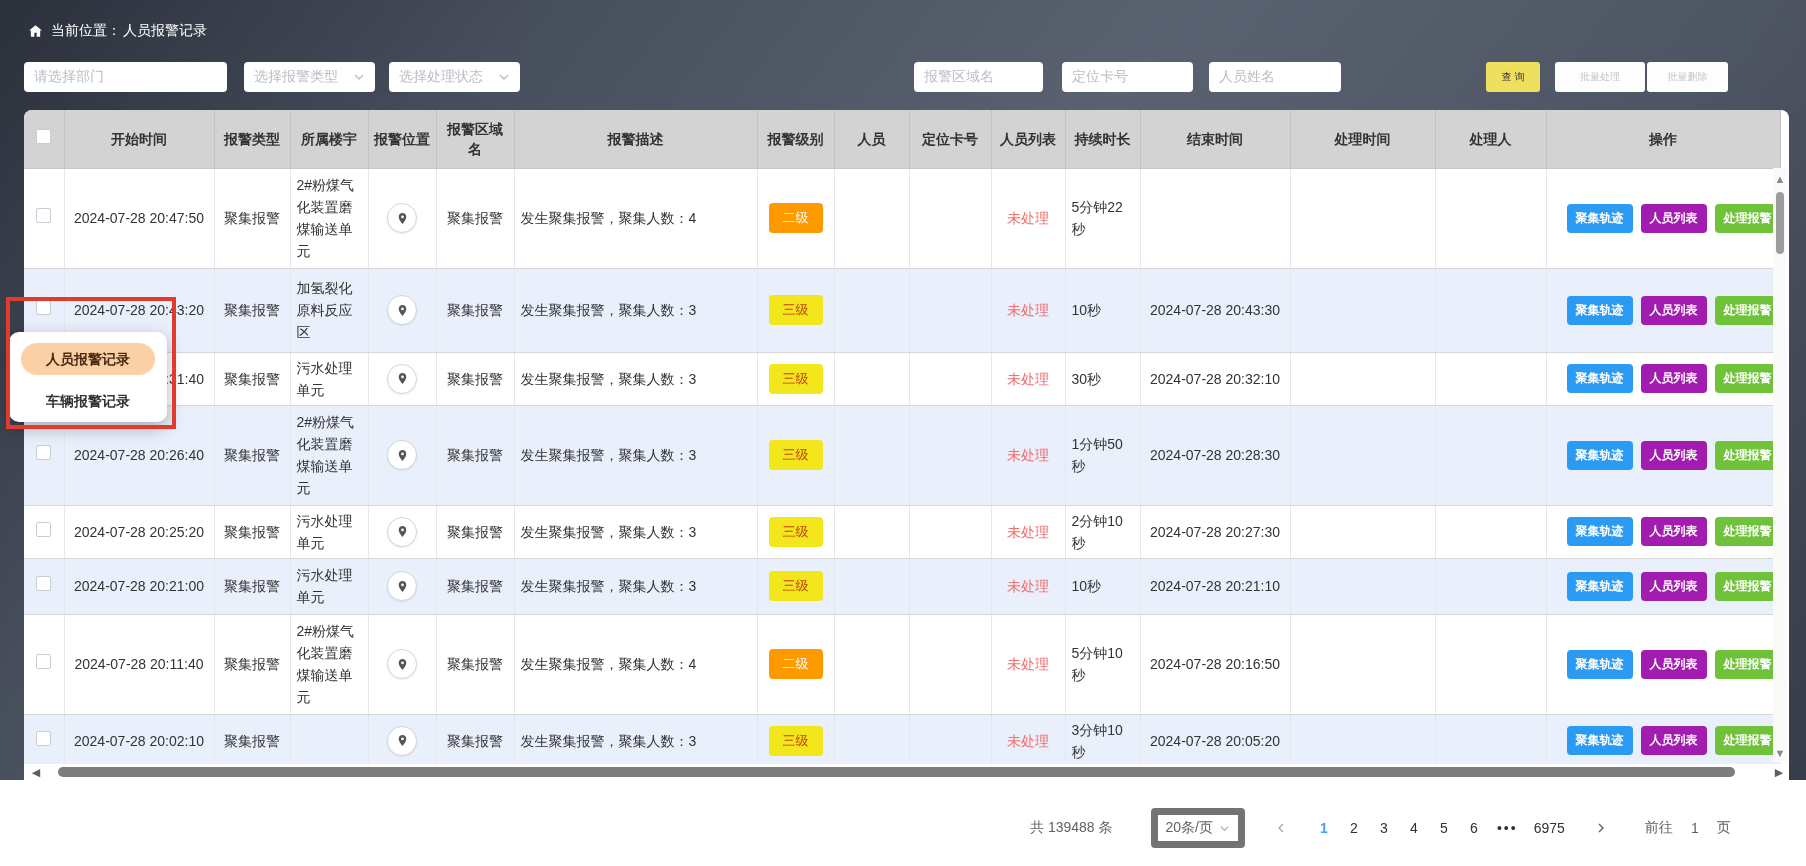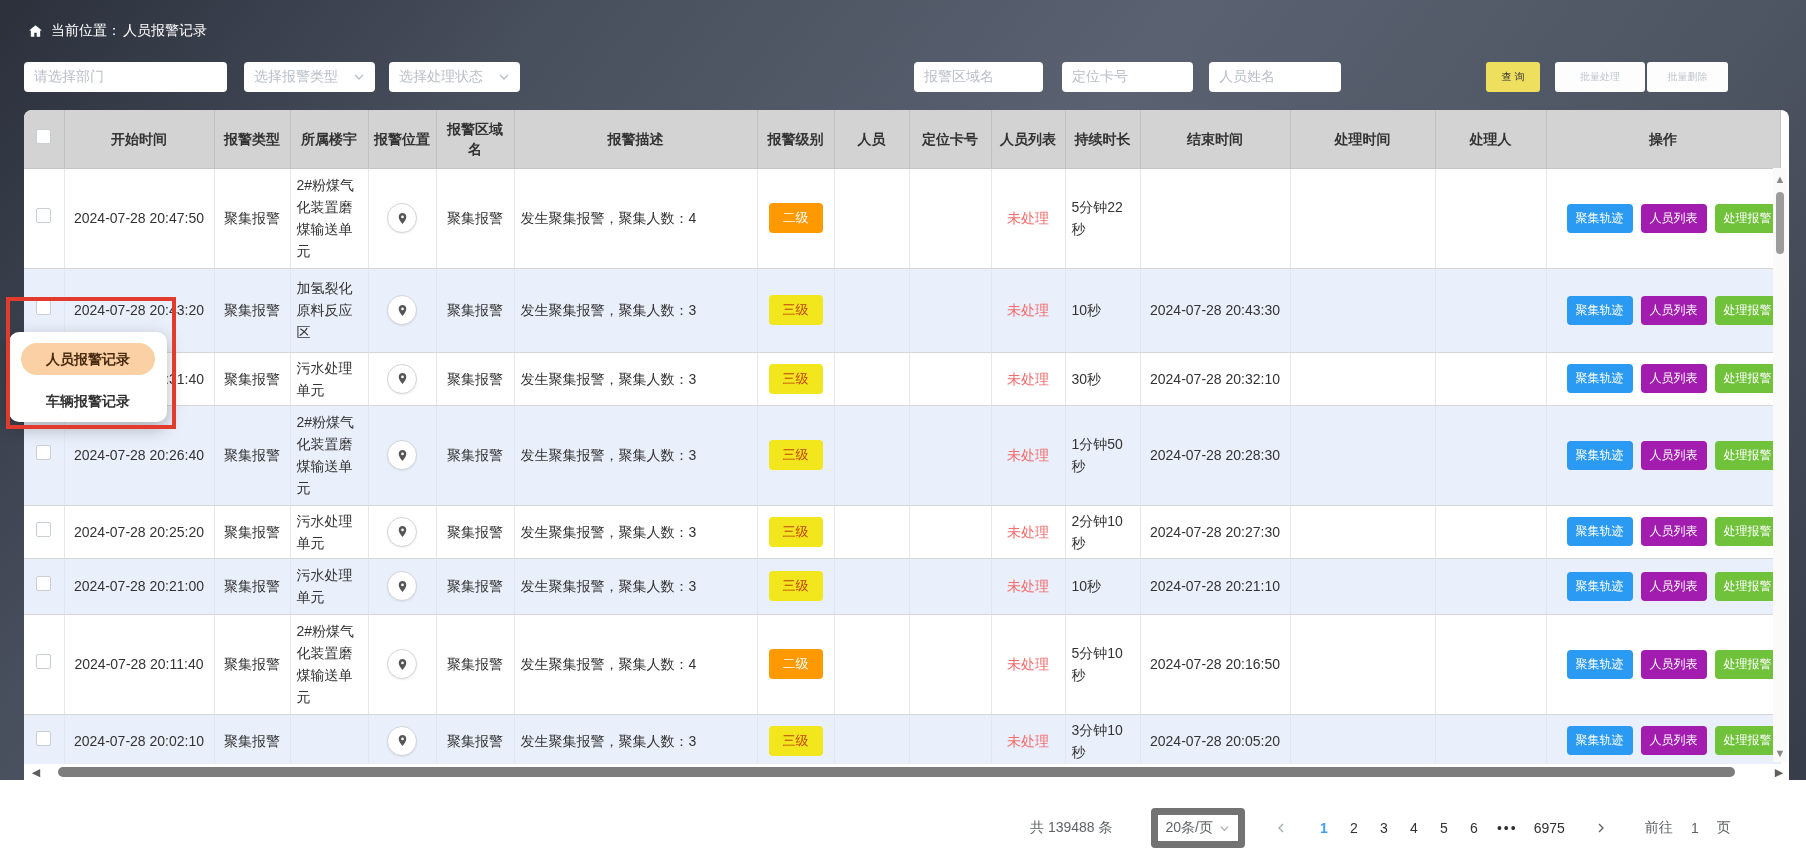--- a/index.html
+++ b/index.html
@@ -52,21 +52,21 @@
   td.left { text-align:left; }
   .red { color:#f56c6c; }
   .cbx { display:inline-block; width:15px; height:15px; border:1px solid #c9cdd4; border-radius:2px; background:#fff; cursor:pointer; }
   .pinwrap { display:inline-flex; width:30px; height:30px; border:1px solid #d2d5da; border-radius:50%;
              align-items:center; justify-content:center; background:#fff; cursor:pointer;
              box-shadow:0 1px 2px rgba(0,0,0,.08); }
   .lvl { display:inline-block; padding:4px 14px; border-radius:4px; font-size:13px; white-space:nowrap; }
   .lvl-orange { background:#ff9900; color:#fff; }
   .lvl-yellow { background:#f2e71c; color:#c2410c; }
   .acts { display:flex; gap:8px; align-items:center; padding-left:14px; overflow:hidden; white-space:nowrap; }
-  .abtn { border:none; border-radius:4px; color:#fff; font-size:12px; padding:6px 9px; cursor:pointer; font-family:inherit; white-space:nowrap; }
+  .abtn { border:none; border-radius:4px; color:#fff; font-size:12px; padding:6px 9px; cursor:pointer; font-family:inherit; white-space:nowrap;font-weight:bold; }
   .a-blue   { background:#2b9af3; }
   .a-orange { background:#a21caf; }
   .a-green  { background:#6fc239; }
   
   .vbar { position:absolute; right:2px; top:58px; bottom:18px; width:14px; background:#fafafa; }
   .vbar .up,.vbar .dn { position:absolute; left:0; width:14px; height:14px; color:#8a8a8a; font-size:11px; line-height:14px; text-align:center; cursor:pointer; }
   .vbar .up { top:4px; } .vbar .dn { bottom:2px; }
   .vbar .thumb { position:absolute; left:3px; top:24px; width:8px; height:62px; background:#9c9c9c; border-radius:4px; cursor:pointer; }
   .hbar { position:absolute; left:0; right:0; bottom:0; height:16px; background:#fff; }
   .hbar .lt,.hbar .rt { position:absolute; top:1px; width:16px; height:14px; color:#5f5f5f; font-size:11px; line-height:14px; text-align:center; cursor:pointer; }

